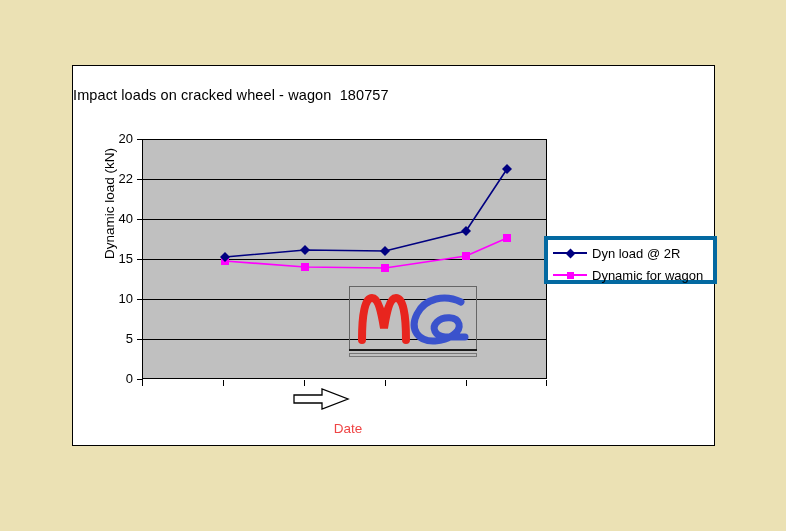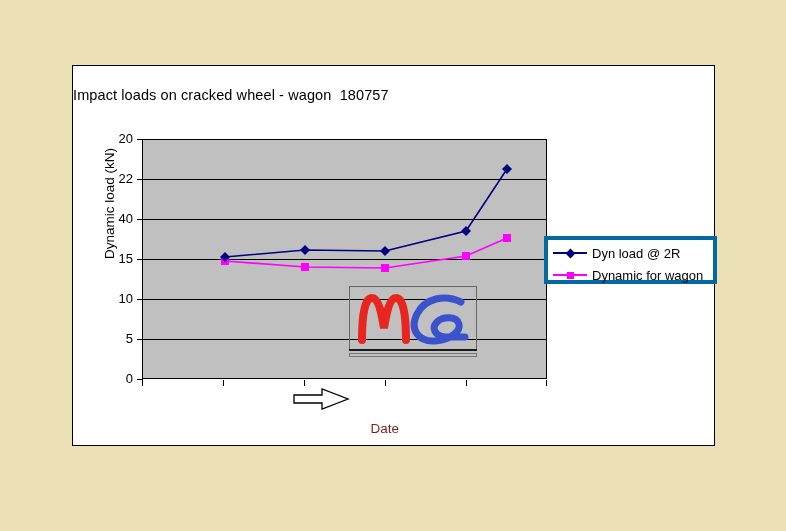--- a/index.html
+++ b/index.html
@@ -67,23 +67,23 @@
     transform-origin:center center;
     white-space:nowrap;
   }
   .xtick{
     position:absolute;
     width:1px;height:6px;background:#000000;
     top:314px;
   }
   #x-axis-title{
     position:absolute;
-    left:206px;top:355px;
-    width:120px;text-align:right;
-    font-size:13.5px;color:#7f1d1d;
+    left:215px;top:355px;
+    width:120px;text-align:center;
+    font-size:13.5px;color:#ef4444;
   }
   #date-arrow{
     position:absolute;
     left:219px;top:320px;
     width:58px;height:26px;
   }
   #legend-box{
     position:absolute;
     left:471px;top:170px;
     width:173px;height:48px;

